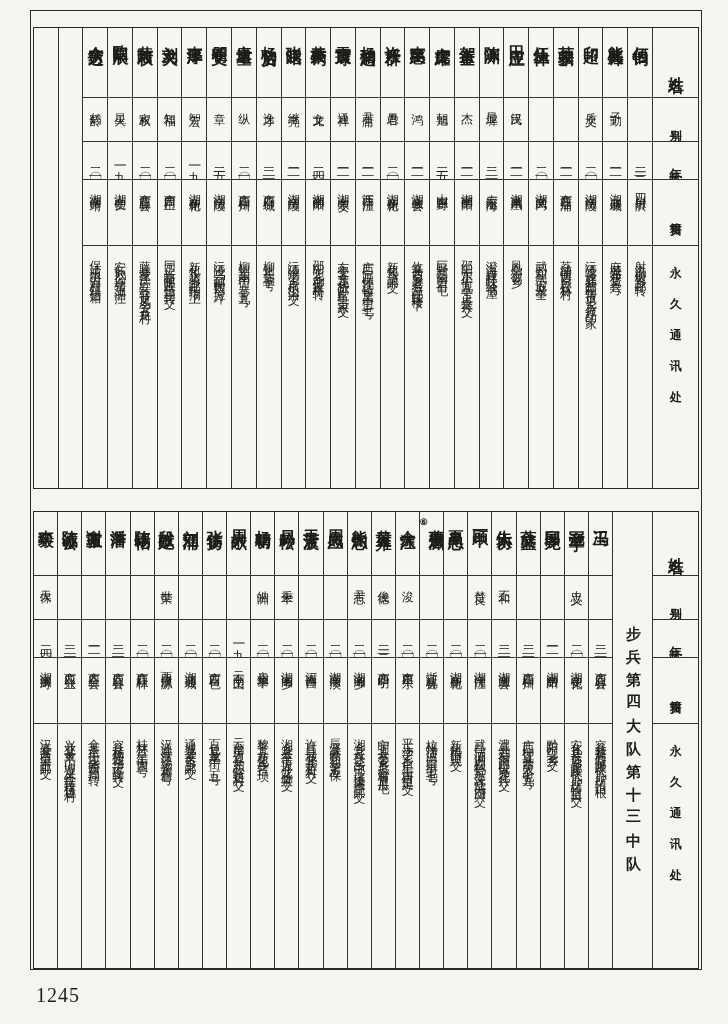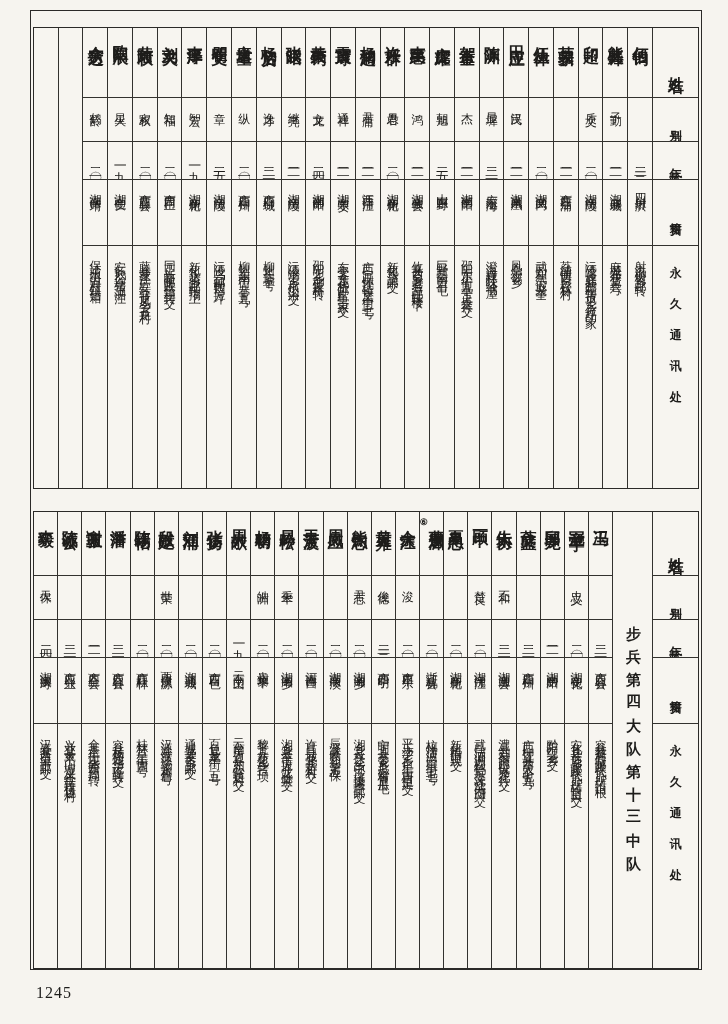--- a/index.html
+++ b/index.html
@@ -27,21 +27,21 @@
   .cell.alias .v{font-size:12px;letter-spacing:2px;}
   .cell.age .v{font-size:13px;letter-spacing:3px;}
   .cell.native .v{font-size:12px;letter-spacing:2px;}
   .cell.addr .v{font-size:12px;letter-spacing:4px;}
   .header .cell{align-items:center;}
   .header .v{font-weight:700;font-size:15px;letter-spacing:5px;}
   .header .cell.addr{align-items:flex-start;padding-top:10px;}
   .header .cell.addr .v{letter-spacing:31px;}
   .unit .v{font-size:15px;font-weight:700;letter-spacing:23px;margin:auto;}
   .note{font-size:9px;letter-spacing:0;display:block;}
-  .page-number{position:absolute;left:36px;top:984px;font-size:16px;letter-spacing:1px;
+  .page-number{position:absolute;left:36px;top:984px;font-size:20px;letter-spacing:1px;
                font-family:"Liberation Serif","DejaVu Serif",serif;}
 </style>
 </head>
 <body>
 
 <div class="sheet">
   <div class="frame">
     <div class="tbl top" id="table-top">
         <div class="col header">
           <div class="cell name">

